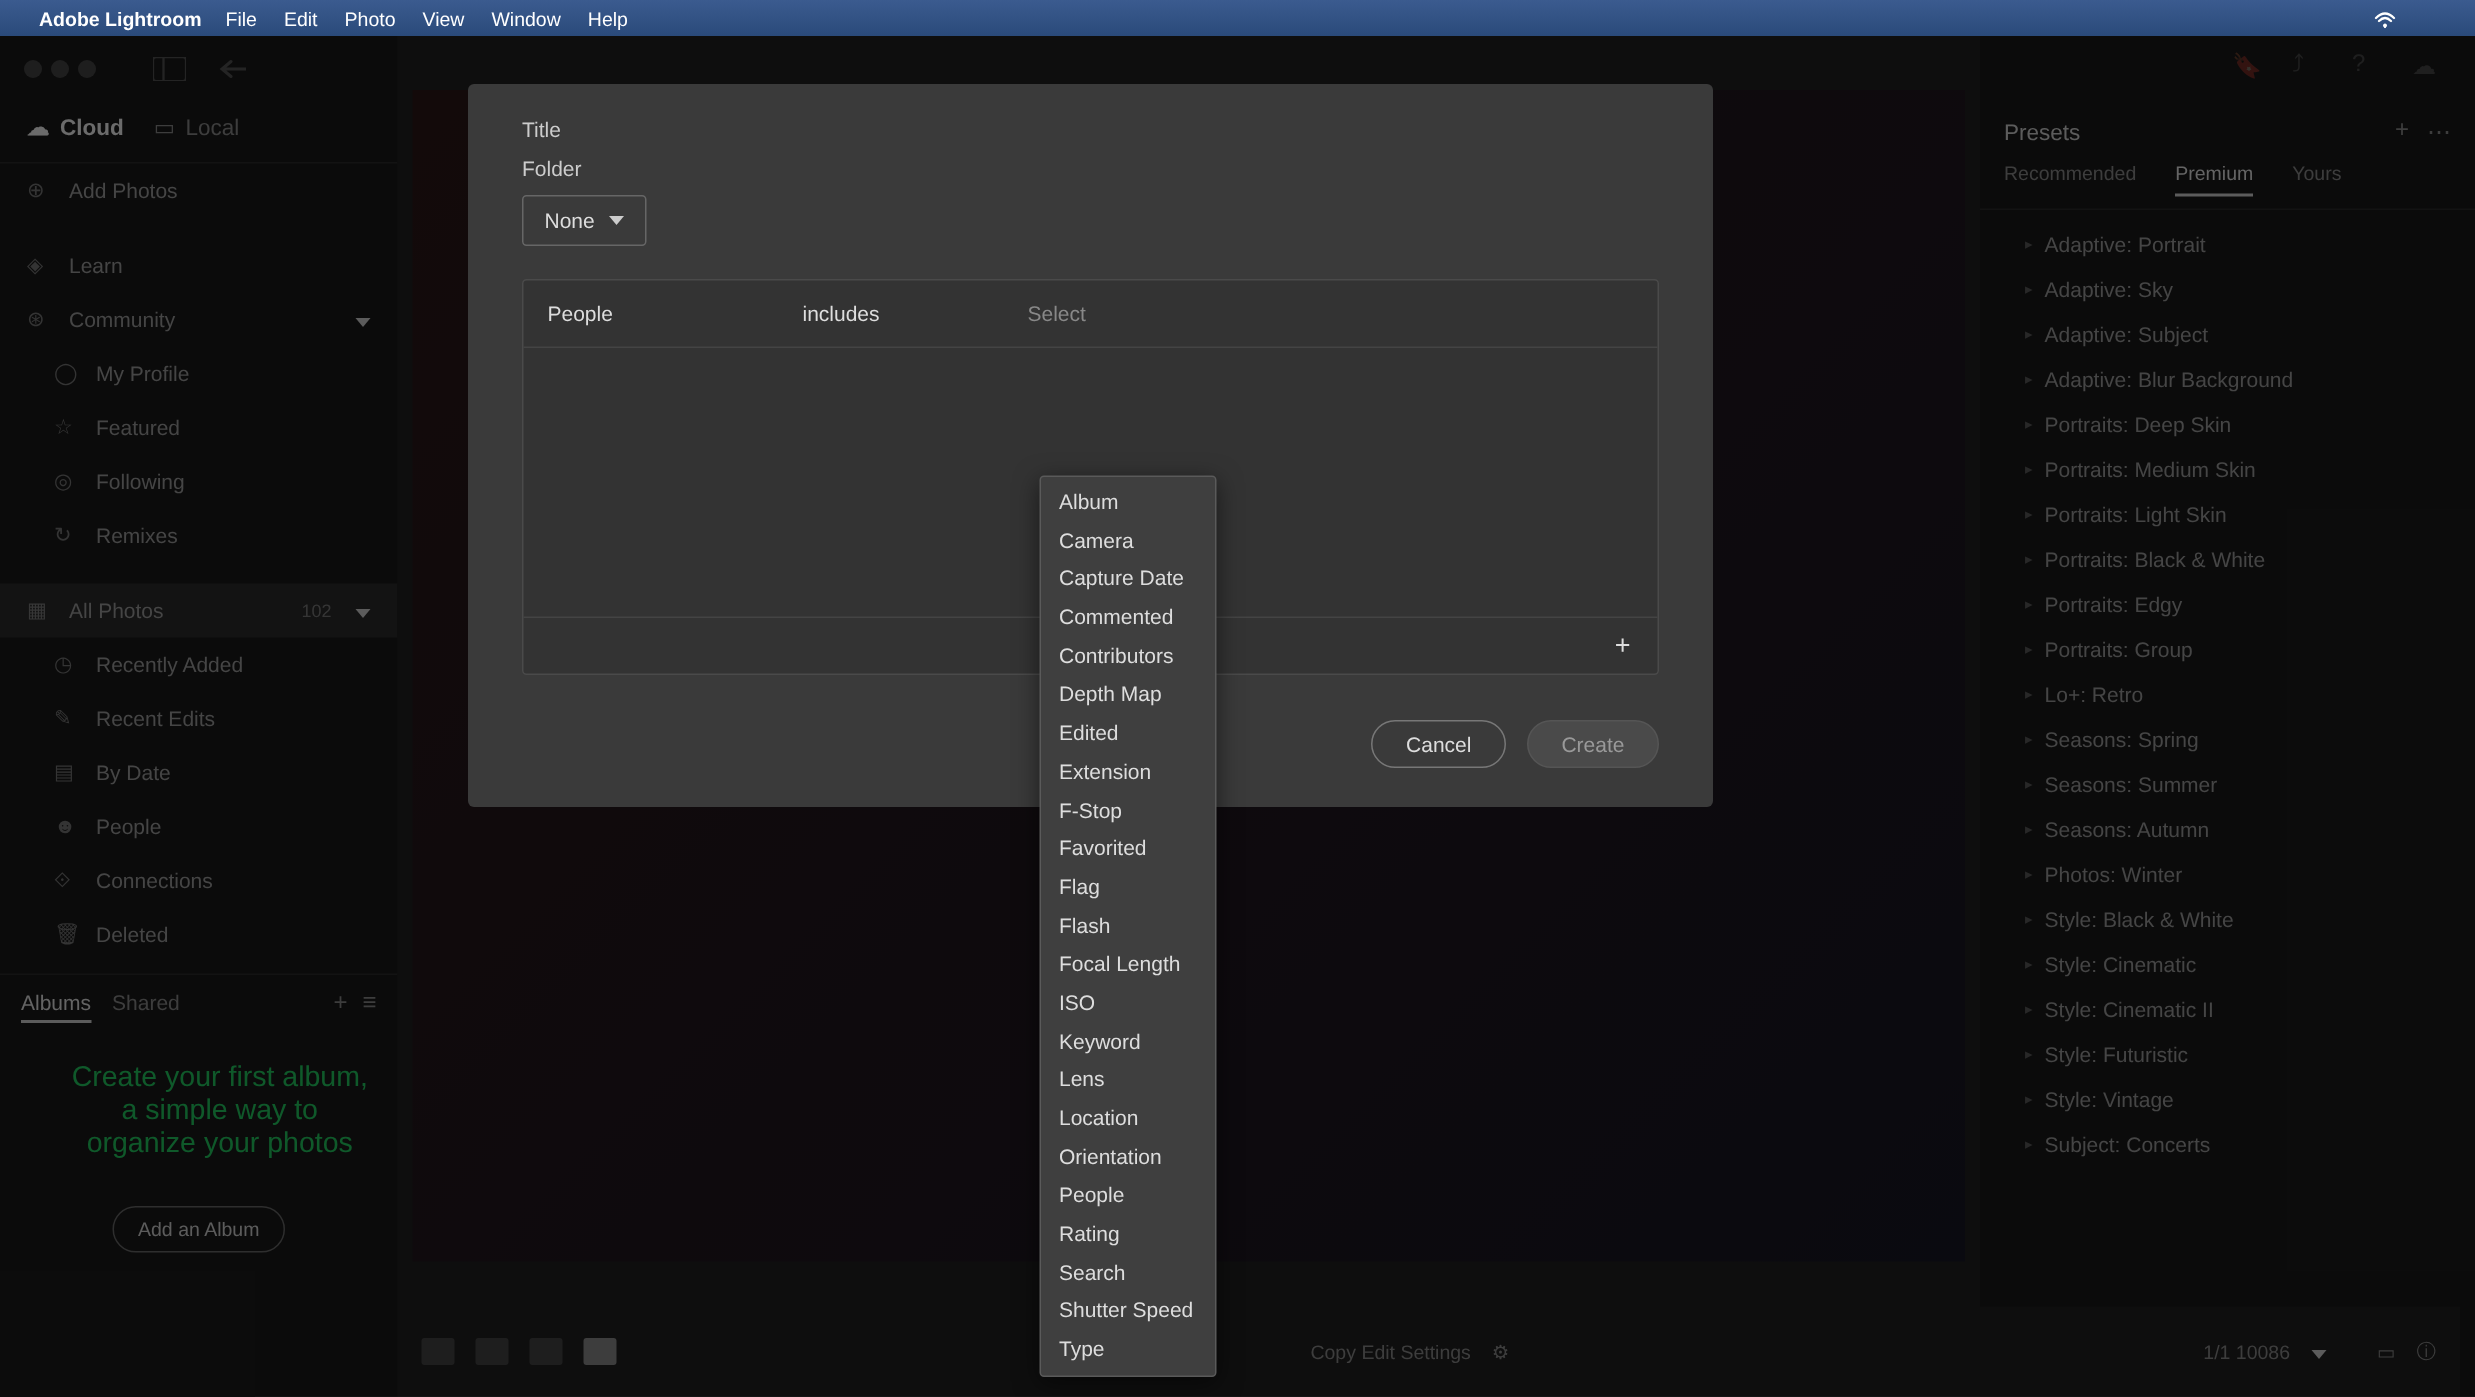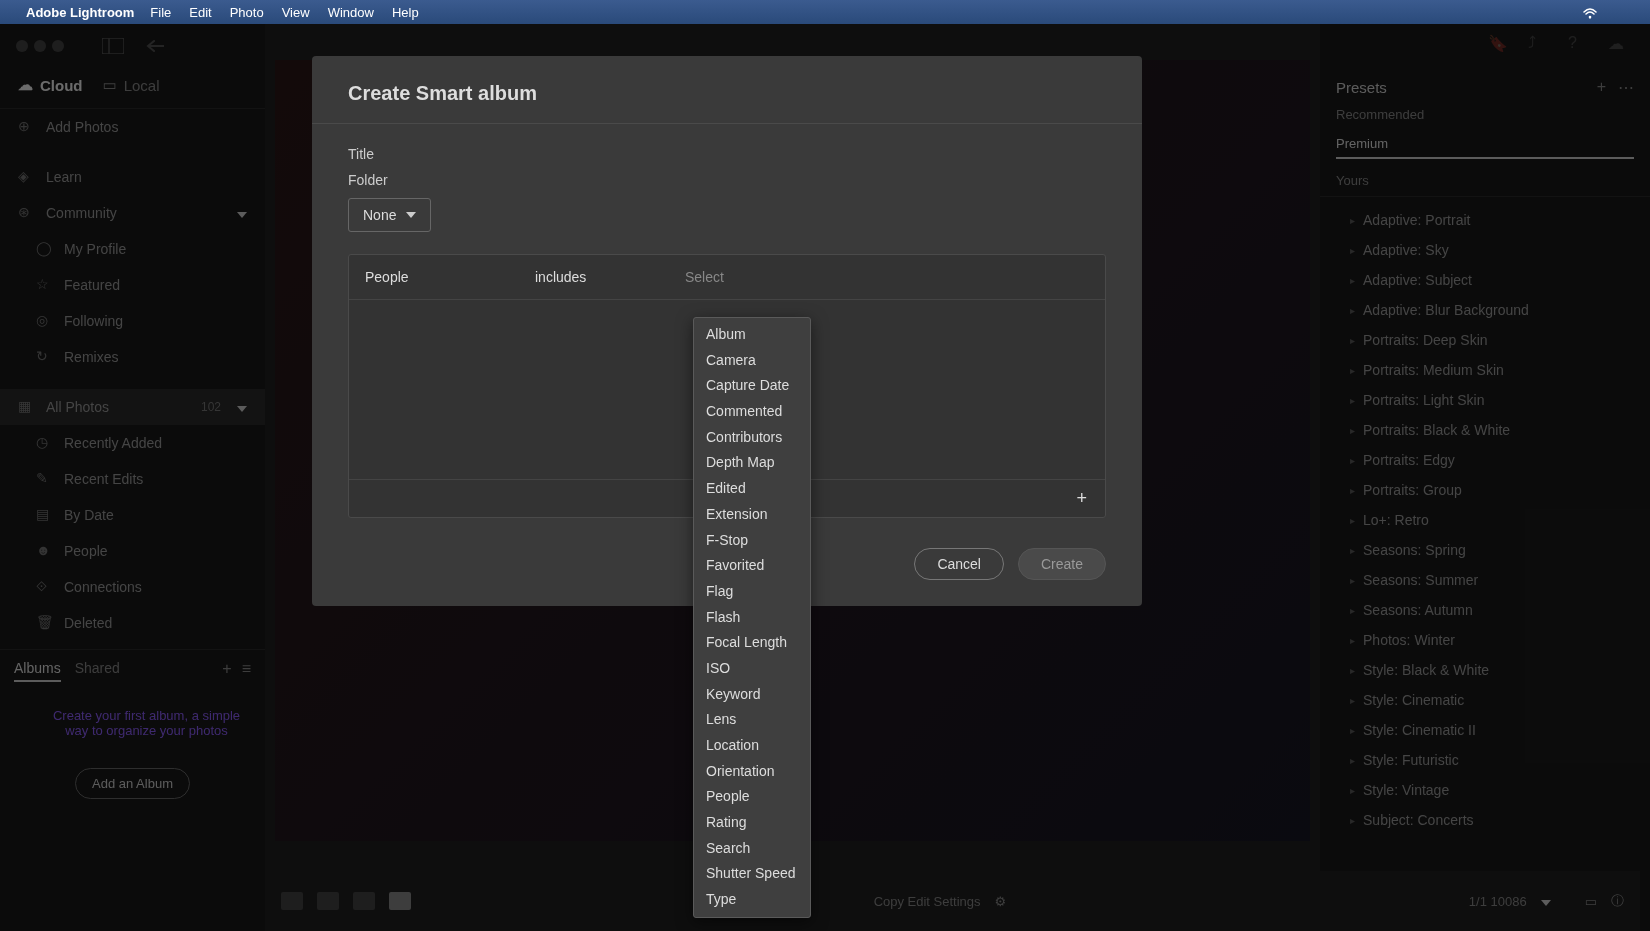--- a/index.html
+++ b/index.html
@@ -29,28 +29,28 @@
 .sidebar .source-tab.active::after { content: ""; position: absolute; height: 3px; background: #ccc; bottom: -1px; }
 .sidebar .navitem { display: flex; align-items: center; gap: 10px; padding: 9px 18px; font-size: 14px; color: #999; }
 .sidebar .navitem .icon { width: 18px; height: 18px; opacity: 0.7; }
 .sidebar .sub { padding-left: 36px; }
 .sidebar .count { margin-left: auto; font-size: 12px; color: #777; padding-right: 6px; }
 .sidebar .allphotos { background: #2a2a2a; }
 .sidebar .albums-head { display: flex; align-items: flex-start; padding: 10px 14px; margin-top: 8px; border-top: 1px solid #2a2a2a; }
 .sidebar .albums-head .tab { font-size: 14px; margin-right: 14px; color: #888; }
 .sidebar .albums-head .tab.active { color: #ddd; border-bottom: 2px solid #ccc; padding-bottom: 4px; }
 .sidebar .albums-head .actions { margin-left: auto; display: flex; gap: 10px; }
-.sidebar .albums-body { padding: 16px 18px; font-size: 13px; color: #8b5cf6; text-align: center; margin-left: 28px; }
+.sidebar .albums-body { padding: 16px 18px; font-size: 19px; color: #22c55e; text-align: center; margin-left: 28px; }
 .sidebar .add-album-btn { margin: 14px auto 0; display: block; padding: 7px 16px; border: 1px solid #666; border-radius: 16px; color: #ccc; font-size: 13px; background: transparent; }
 
 
 .rightpanel { position: absolute; right: 0; top: 0; width: 330px; height: 100%; background: #1a1a1a; z-index: 1; color: #888; }
 .rightpanel .top-icons { display: flex; justify-content: flex-end; gap: 18px; padding: 10px 20px; }
 .rightpanel .top-icons .ic { width: 22px; height: 22px; opacity: 0.4; }
-.rightpanel .panel-tabs { display: flex; gap: 14px; padding: 6px 16px 8px; font-size: 13px; border-bottom: 1px solid #2a2a2a; flex-direction: column; }
+.rightpanel .panel-tabs { display: flex; gap: 26px; padding: 6px 16px 8px; font-size: 13px; border-bottom: 1px solid #2a2a2a; }
 .rightpanel .panel-tab { color: #888; }
 .rightpanel .panel-tab.active { color: #ddd; border-bottom: 2px solid #ccc; padding-bottom: 6px; }
 .rightpanel .preset-list { padding: 8px 0; }
 .rightpanel .preset { padding: 7px 30px; font-size: 14px; color: #999; display: flex; align-items: center; }
 .rightpanel .preset .chev { margin-right: 8px; font-size: 10px; opacity: 0.5; }
 
 
 .center { position: absolute; left: 265px; right: 330px; top: 0; bottom: 0; background: #202020; z-index: 1; }
 .photo-bg { position: absolute; left: 10px; right: 10px; top: 36px; bottom: 90px; background: linear-gradient(135deg, #3a0b0b, #0b0b2a); opacity: 0.4; }
 
@@ -372,21 +372,20 @@
     <span>Copy Edit Settings</span>
     <span>⚙</span>
     <span class="spacer"></span>
     <span>1/1  10086</span>
     <span><span class="chevron-down"></span></span>
     <span style="margin-left:20px;">▭</span>
     <span>ⓘ</span>
   </div>
 
   <div class="modal">
-    <div class="modal-header">Create Smart album</div>
     <div class="modal-body">
       <div class="label">Title</div>
       <div class="label">Folder</div>
       <div class="folder-select">
         <span>None</span>
         <span class="chevron-down"></span>
       </div>
       <div class="rules-box">
         <div class="rules-row">
           <span class="col1">People</span>

